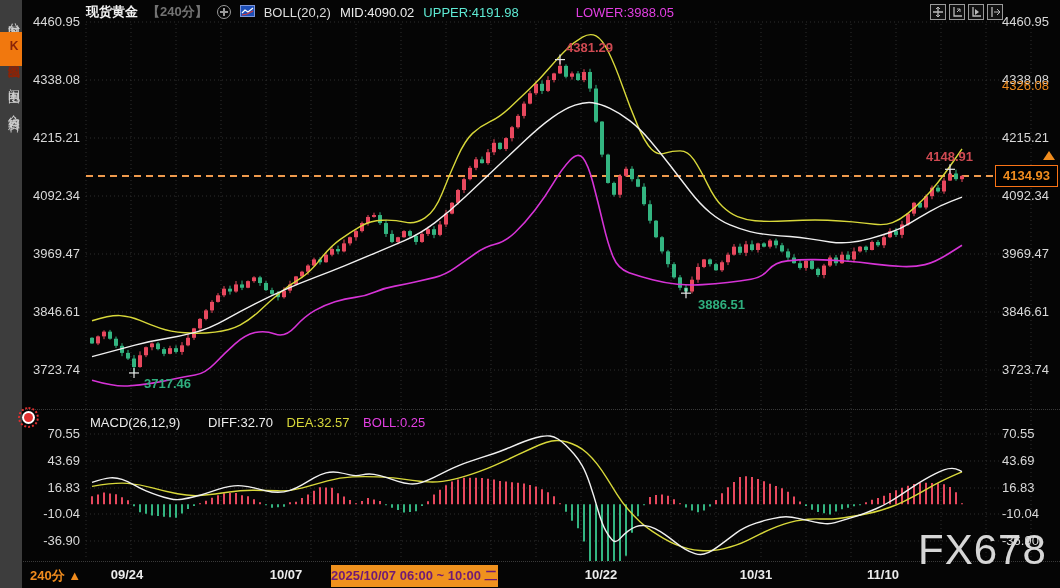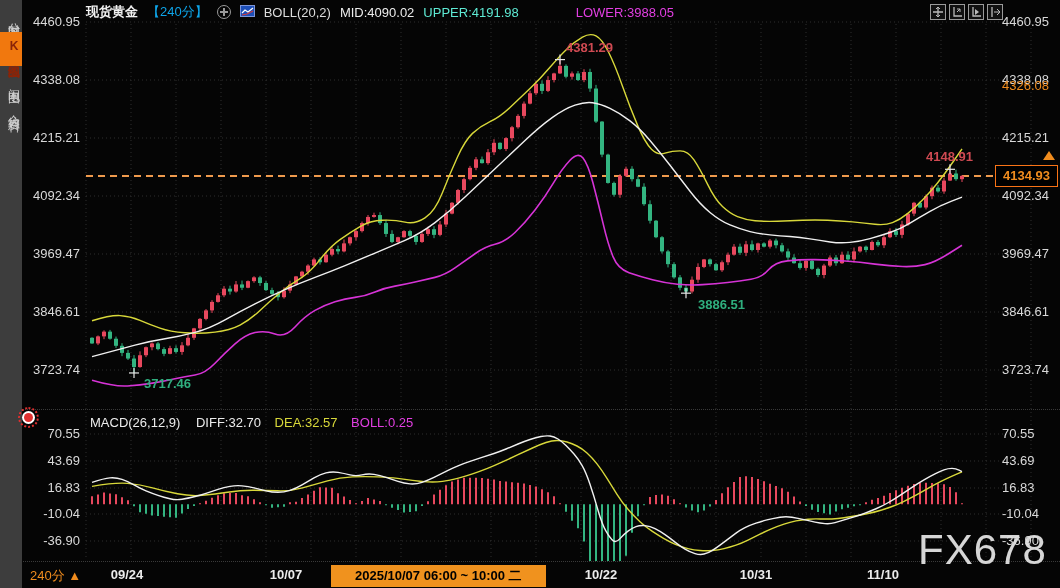--- a/index.html
+++ b/index.html
@@ -8,21 +8,21 @@
   
   #sidebar{position:absolute;left:0;top:0;width:22px;height:588px;background:#3d3d3d;z-index:4;
            display:flex;flex-direction:column;align-items:center;}
   .vtab{writing-mode:vertical-rl;text-orientation:upright;letter-spacing:2px;
         font-size:12px;color:#cfcfcf;padding:7px 0;margin-top:6px;cursor:pointer;width:22px;text-align:center;}
   .vtab.active{background:#f1780e;color:#8a2408;font-weight:bold;}
   
   #header{position:absolute;left:86px;top:3px;height:18px;display:flex;align-items:center;gap:9px;
           font-size:13px;color:#dddddd;z-index:3;white-space:nowrap;}
   .t-sym{color:#f0f0f0;font-weight:bold;}
-  .t-int{color:#0ea5e9;font-weight:normal;}
+  .t-int{color:#737373;font-weight:bold;}
   .circ-plus{display:inline-block;width:12px;height:12px;border:1px solid #999;border-radius:50%;
              position:relative;}
   .circ-plus::before,.circ-plus::after{content:"";position:absolute;background:#999;}
   .circ-plus::before{left:5px;top:2px;width:2px;height:8px;}
   .circ-plus::after{left:2px;top:5px;width:8px;height:2px;}
   .mid-v{color:#ececec;} .up-v{color:#5eead4;} .low-v{color:#e23fe2;margin-left:48px;}
   
   #toolbar{position:absolute;left:930px;top:4px;display:flex;gap:3px;z-index:3;}
   .tbtn{width:14px;height:14px;border:1px solid #9a9a9a;display:flex;align-items:center;justify-content:center;cursor:pointer;background:#111;}
   
@@ -37,24 +37,24 @@
   
   #macd-header{position:absolute;left:90px;top:415px;font-size:13px;z-index:3;white-space:nowrap;color:#ececec;}
   #macd-header .dea{color:#d8d83a;margin-left:10px;} #macd-header .mac{color:#e23fe2;margin-left:10px;}
   
   #alert-dot{position:absolute;left:24px;top:413px;width:9px;height:9px;border-radius:50%;
              background:#e03030;box-shadow:0 0 0 2px #ffffff;z-index:4;}
   #alert-dot::after{content:"";position:absolute;inset:-6px;border-radius:50%;border:2px dotted #e03030;}
   
   #bottombar{position:absolute;left:0;top:561px;width:1060px;height:27px;background:#050505;z-index:3;
              border-top:1px dotted #3a3a3a;}
-  #interval-btn{position:absolute;left:30px;top:5px;color:#f08c1e;font-size:13px;font-weight:normal;cursor:pointer;}
+  #interval-btn{position:absolute;left:30px;top:5px;color:#f08c1e;font-size:13px;font-weight:bold;cursor:pointer;}
   .datelbl{position:absolute;top:5px;width:46px;text-align:center;color:#ececec;font-size:13px;font-weight:bold;}
-  #cross-date{position:absolute;left:331px;top:3px;background:#f0921e;color:#000000;font-size:13px;font-weight:bold;
-              padding:2px 24px;white-space:nowrap;}
+  #cross-date{position:absolute;left:331px;top:3px;background:#f0921e;color:#701a75;font-size:13px;font-weight:bold;
+              padding:2px 0;white-space:nowrap;}
   
   #watermark{position:absolute;left:918px;top:526px;font-size:42px;color:#e2e2e2;z-index:5;letter-spacing:1px;opacity:.95;}
   #chart-svg{position:absolute;left:0;top:0;z-index:1;}
   .sep{position:absolute;left:22px;width:1038px;border-top:1px dotted #3a3a3a;z-index:1;}
 </style>
 </head>
 <body>
 
 <div id="app">
 
@@ -630,21 +630,21 @@
       <div class="axlbl l" style="top: 533px;">-36.90</div>
       <div class="axlbl r" style="top: 533px;">-36.90</div>
     </div>
 
   <div id="extra-level">4326.08</div>
   <div id="price-box">4134.93</div>
   <div id="price-arrow"></div>
 
   <div id="macd-header">
     <span>MACD(26,12,9)</span>
-    <span style="margin-left:12px">DIFF:32.70</span>
+    <span style="margin-left:24px">DIFF:32.70</span>
     <span class="dea">DEA:32.57</span>
     <span class="mac">BOLL:0.25</span>
   </div>
 
   <div id="alert-dot"></div>
 
   <div id="bottombar">
     <span id="interval-btn"><span>240分</span> <span>▲</span></span>
     <span class="datelbl" style="left:104px">09/24</span>
     <span class="datelbl" style="left:263px">10/07</span>

